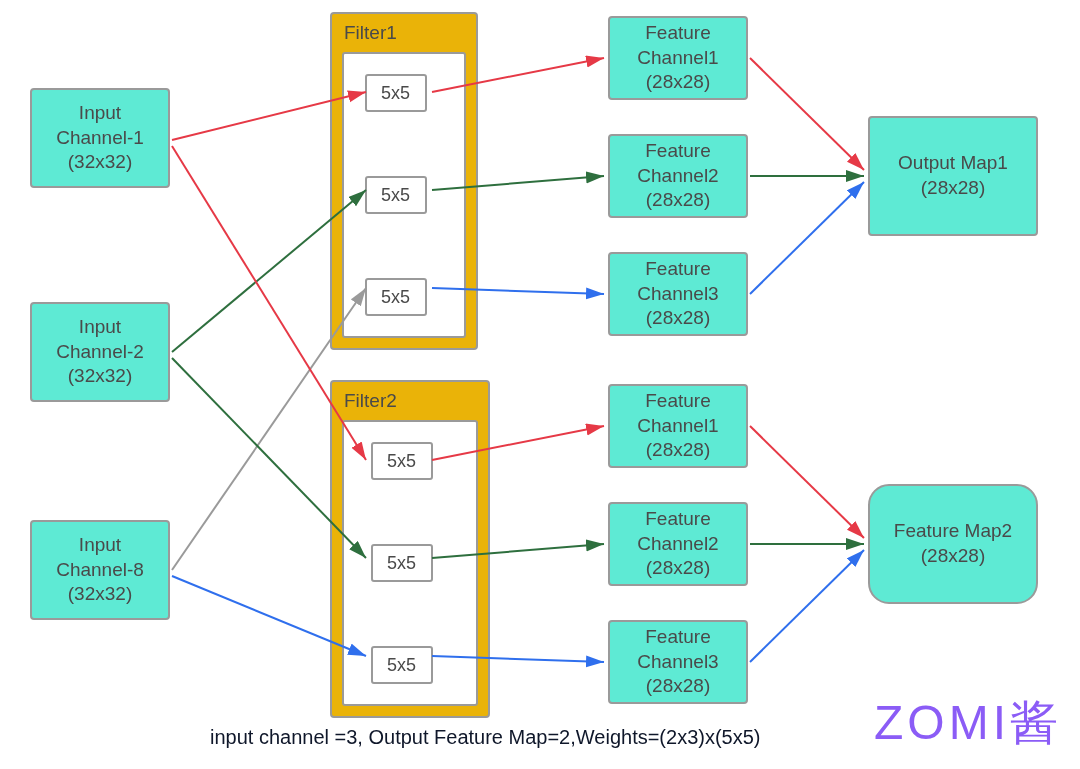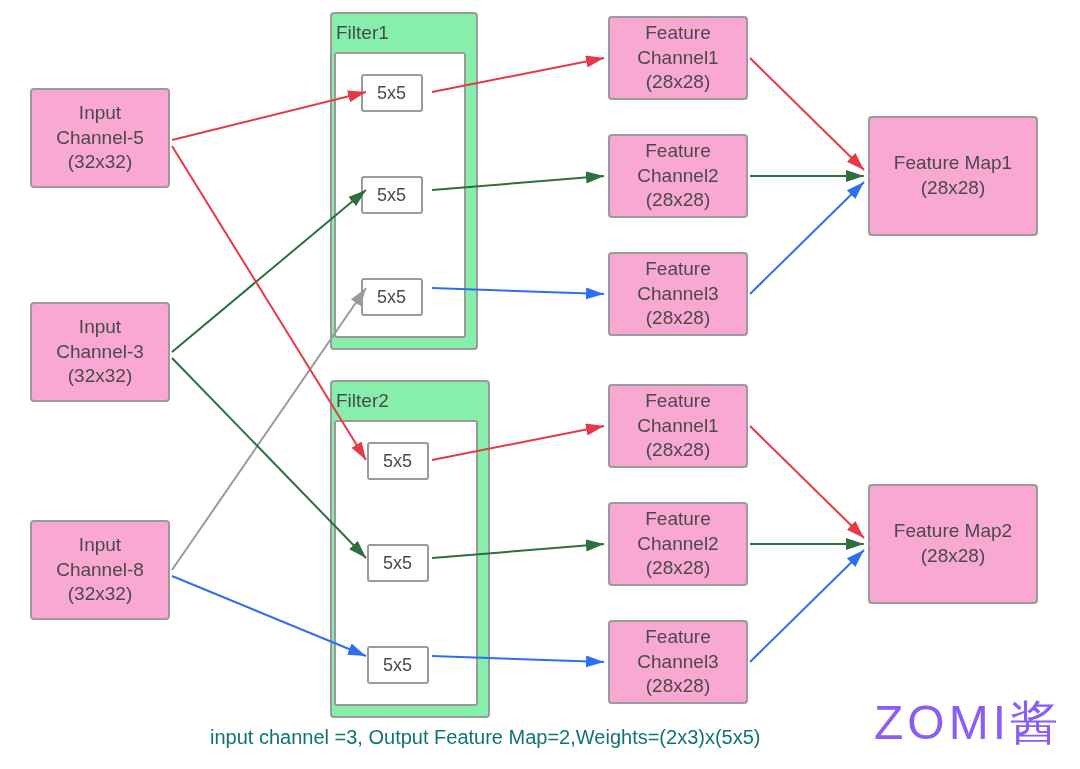--- a/index.html
+++ b/index.html
@@ -10,37 +10,37 @@
     background: #ffffff;
     font-family: "Gill Sans", "Helvetica Neue", Helvetica, Arial, sans-serif;
     color: #4a4a4a;
     position: relative;
     overflow: hidden;
   }
   .box {
     position: absolute;
     border: 2px solid #9a9a9a;
     border-radius: 4px;
-    background: #f9a8d4;
+    background: #5eead4;
     display: flex;
     flex-direction: column;
     justify-content: center;
     align-items: center;
     text-align: center;
     box-sizing: border-box;
     font-size: 19px;
     line-height: 1.3;
   }
   .filter-container {
     position: absolute;
     border: 2px solid #9a9a9a;
     border-radius: 4px;
-    background: #86efac;
+    background: #eab308;
     box-sizing: border-box;
-    padding: 8px 10px 10px 2px;
+    padding: 8px 10px 10px 10px;
     font-size: 19px;
   }
   .filter-title {
     text-align: left;
     margin-bottom: 8px;
     margin-left: 2px;
   }
   .kernel {
     border: 2px solid #9a9a9a;
     border-radius: 3px;
@@ -59,21 +59,21 @@
     background: #ffffff;
     display: flex;
     flex-direction: column;
     align-items: center;
     padding: 10px 22px 10px 22px;
     box-sizing: border-box;
   }
   .caption {
     position: absolute;
     font-size: 20px;
-    color: #0f766e;
+    color: #0f172a;
   }
   .watermark {
     position: absolute;
     right: 18px;
     bottom: 14px;
     font-size: 48px;
     font-weight: 500;
     color: #8b5cf6;
     letter-spacing: 4px;
     font-family: "Arial", sans-serif;
@@ -85,26 +85,26 @@
     width: 1080px;
     height: 769px;
     pointer-events: none;
   }
 </style>
 </head>
 <body>
 
 <div class="box" style="left:30px; top:88px; width:140px; height:100px;">
   <span>Input</span>
-  <span>Channel-5</span>
+  <span>Channel-1</span>
   <span>(32x32)</span>
 </div>
 <div class="box" style="left:30px; top:302px; width:140px; height:100px;">
   <span>Input</span>
-  <span>Channel-3</span>
+  <span>Channel-2</span>
   <span>(32x32)</span>
 </div>
 <div class="box" style="left:30px; top:520px; width:140px; height:100px;">
   <span>Input</span>
   <span>Channel-8</span>
   <span>(32x32)</span>
 </div>
 
 <div class="filter-container" style="left:330px; top:12px; width:148px;">
   <div class="filter-title">Filter1</div>
@@ -150,24 +150,24 @@
   <span>Channel2</span>
   <span>(28x28)</span>
 </div>
 <div class="box" style="left:608px; top:620px; width:140px; height:84px;">
   <span>Feature</span>
   <span>Channel3</span>
   <span>(28x28)</span>
 </div>
 
 <div class="box" style="left:868px; top:116px; width:170px; height:120px;">
-  <span>Feature Map1</span>
-  <span>(28x28)</span>
-</div>
-<div class="box" style="left:868px; top:484px; width:170px; height:120px;">
+  <span>Output Map1</span>
+  <span>(28x28)</span>
+</div>
+<div class="box" style="left:868px; top:484px; width:170px; height:120px;border-radius:21px;">
   <span>Feature Map2</span>
   <span>(28x28)</span>
 </div>
 
 <div class="caption" style="left:210px; top:726px;">input channel =3, Output Feature Map=2,Weights=(2x3)x(5x5)</div>
 
 <div class="watermark">ZOMI酱</div>
 
 <svg class="arrows">
   <defs>

